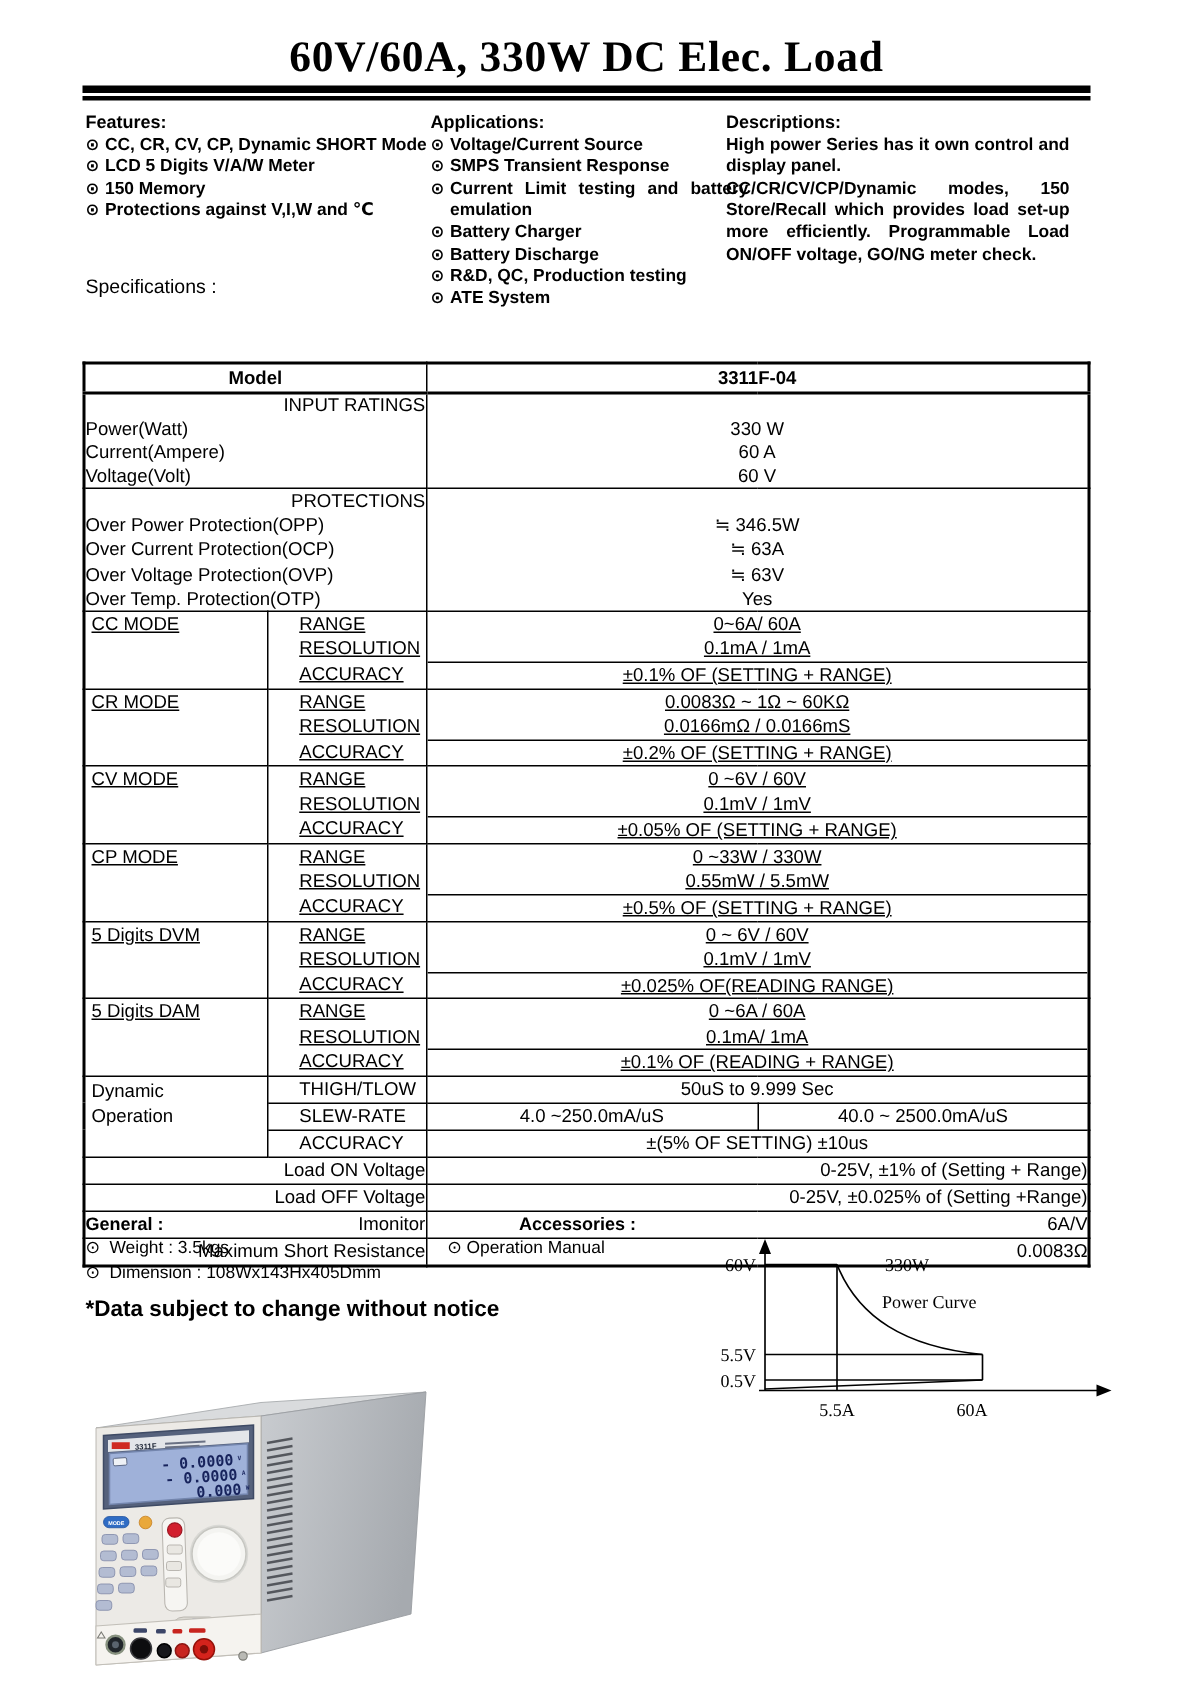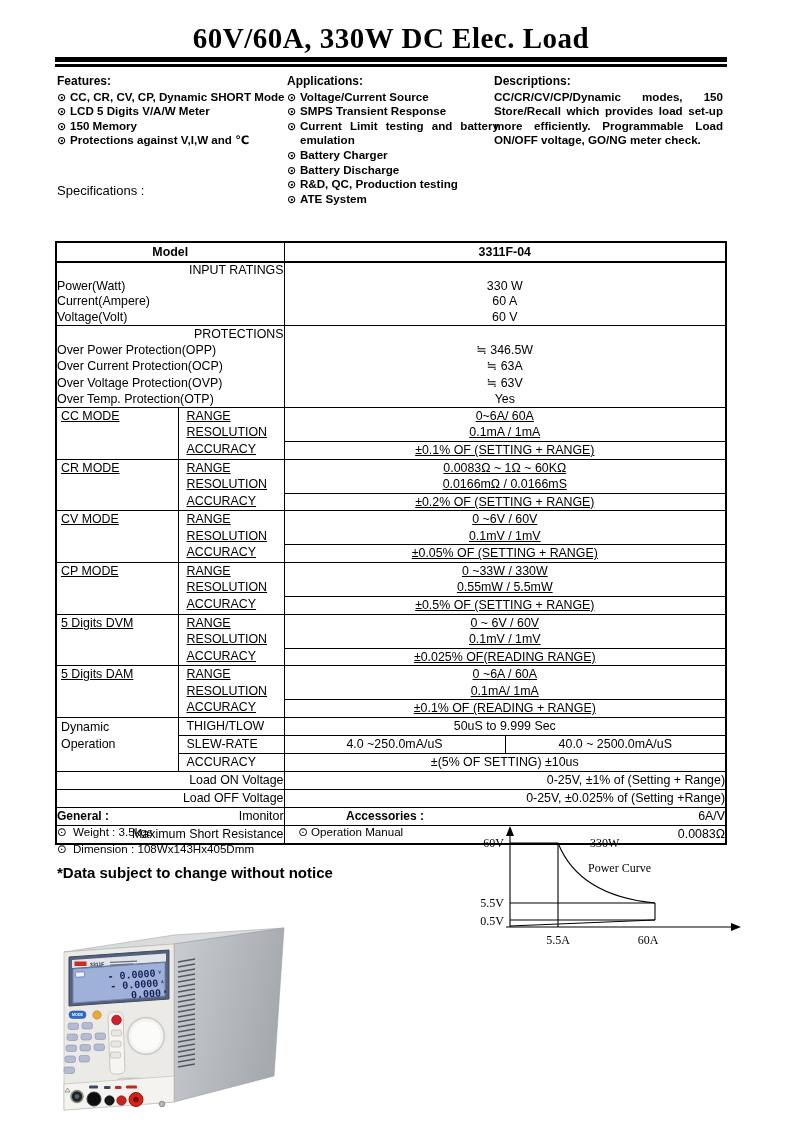--- a/index.html
+++ b/index.html
@@ -16,21 +16,21 @@
 
   
   .col{top:74px;font-size:11.6px;font-weight:bold;line-height:14.6px;}
   .col h4{margin:0 0 1px 0;font-size:12px;}
   .li{display:flex;}
   .li .b{width:13px;flex:0 0 13px;font-size:11px;}
   .li .t{flex:1;white-space:nowrap;}
   .li .t.wrap{white-space:normal;text-align:justify;}
   #features{left:57px;width:228px;}
   #applications{left:287px;width:212px;}
-  #descriptions{left:494px;width:229px;}
+  #descriptions{left:484px;width:229px;}
   #descriptions p{margin:0;text-align:justify;}
 
   
   #specheading{left:57px;top:183px;font-size:13px;font-weight:normal;}
   #spectable{left:55px;top:201px;}
   table{border-collapse:collapse;width:670px;table-layout:fixed;
         font-size:12.4px;margin-top:40px;}
   td{border:1.4px solid #000;padding:0;vertical-align:top;overflow:hidden;}
   table{border:2.5px solid #000;}
   tr.model{height:18px;}
@@ -38,21 +38,21 @@
   tr.ratings{height:62px;}
   tr.prot{height:81px;}
   tr.mode{height:50px;text-decoration:underline;}
   tr.dyn td{height:17px;line-height:17px;}
   tr.frow td{height:17px;line-height:17px;text-align:right;}
   .sect{padding-left:18px;text-align:right;}
   .indent{}
   .r15 div{height:15.5px;line-height:15.5px;}
   .r16 div{height:16.2px;line-height:16.2px;}
   .c2 div,.cval div{height:16.55px;line-height:16.55px;}
-  .c2{padding-left:8px;}
+  .c2{padding-left:21px;}
   .cval{text-align:center;}
   .cval .acc{border-top:1px solid #000;}
   .center{text-align:center;}
   td.name{padding-left:4px;padding-top:1px;white-space:pre-line;line-height:15.5px;}
   tr.frow td.lbl{padding-left:4px;}
 
   
   .bh{font-size:12px;font-weight:bold;}
   .bi{font-size:11.6px;line-height:17px;display:flex;}
   .bi .b{width:16px;flex:0 0 16px;}
@@ -117,20 +117,21 @@
       <span class="t">R&amp;D, QC, Production testing</span>
     </div>
   <div class="li">
       <span class="b">⊙</span>
       <span class="t">ATE System</span>
     </div>
 </div>
 
 <div class="abs col" id="descriptions">
   <h4>Descriptions:</h4>
+  <p>High power Series has it own control and display panel.</p>
   <p>CC/CR/CV/CP/Dynamic modes, 150 Store/Recall which provides load set-up more efficiently. Programmable Load ON/OFF voltage, GO/NG meter check.</p>
 </div>
 
 <div class="abs" id="specheading">Specifications :</div>
 
 <div class="abs" id="spectable">
 <table>
   <colgroup>
         <col style="width:122px">
         <col style="width:106px">

